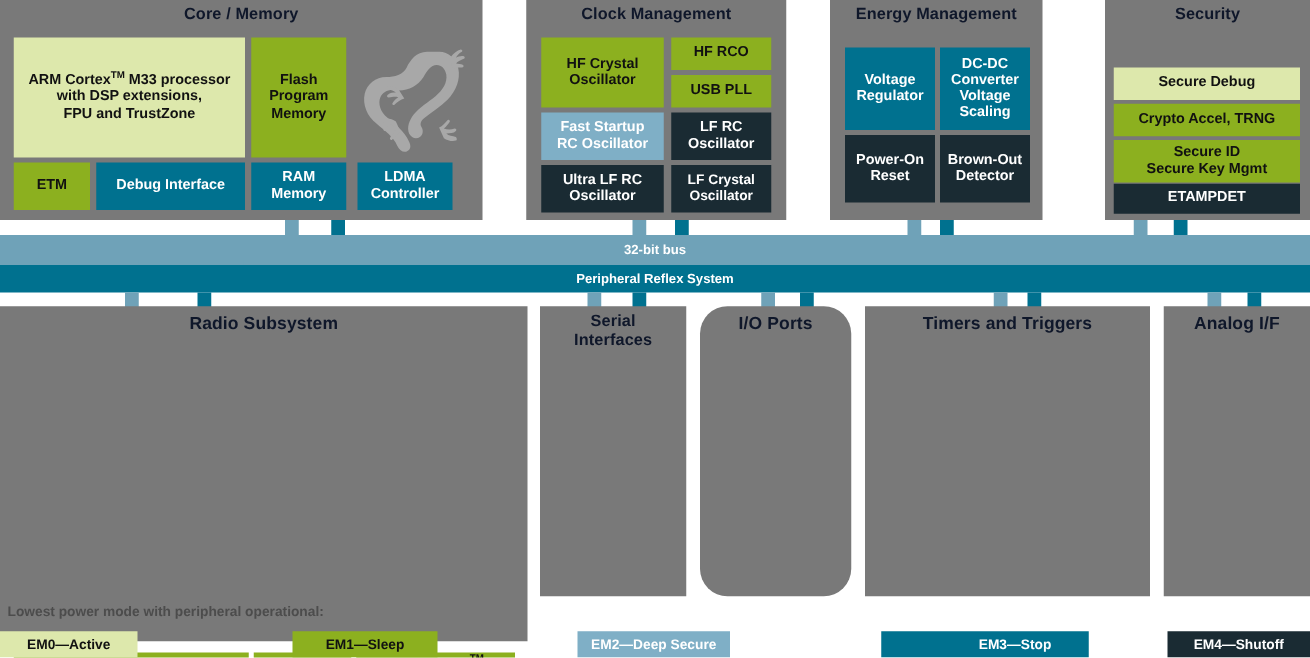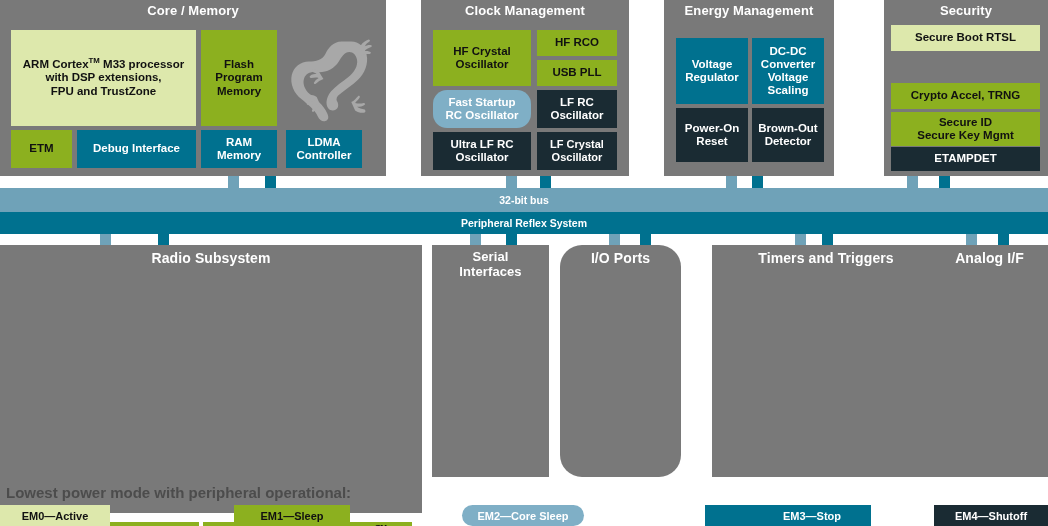--- a/index.html
+++ b/index.html
@@ -5,54 +5,54 @@
   html,body{margin:0;padding:0;background:#ffffff;}
   body{
     width:1048px;height:526px;position:relative;overflow:hidden;
     font-family:"Liberation Sans","DejaVu Sans",sans-serif;
   }
   .panel{
     position:absolute;background:#797979;box-sizing:border-box;
     padding:0;
   }
   .panel-title{
-    color:#ffffff;font-weight:bold;font-size:13px;text-align:center;
+    color:#0f172a;font-weight:bold;font-size:13px;text-align:center;
     line-height:1.12;padding-top:4px;letter-spacing:.1px;
   }
   .panel-title.two{font-size:13px;padding-top:3px;}
   .blk{
     position:absolute;box-sizing:border-box;
     display:flex;align-items:center;justify-content:center;text-align:center;
     font-weight:bold;line-height:1.15;
     padding:1px 2px;
   }
   
   .em0{background:#dde8ac;color:#111111;}
   .em1{background:#8cb01f;color:#111111;}
-  .em2{background:#7fafc6;color:#ffffff;border-radius:14px;}
+  .em2{background:#7fafc6;color:#ffffff;}
   .em3{background:#00718f;color:#ffffff;}
   .em4{background:#1a2b33;color:#ffffff;}
 
   
   .bus32{position:absolute;background:#6fa2b8;}
   .busprs{position:absolute;background:#00718f;}
   .buslabel{
     position:absolute;color:#ffffff;font-weight:bold;font-size:10.5px;
     width:100%;text-align:center;line-height:1;
   }
   .stub{position:absolute;}
   .stub.l{background:#6fa2b8;}
   .stub.d{background:#00718f;}
 
   
   .gecko{position:absolute;}
 
   
   .legend-note{
-    position:absolute;color:#4c4c4c;font-size:15px;font-weight:bold;
+    position:absolute;color:#4c4c4c;font-size:11px;font-weight:bold;
     letter-spacing:0;
   }
   .legend-box{
     position:absolute;height:21px;display:flex;align-items:center;
     justify-content:center;font-size:11px;font-weight:bold;
   }
   sup{font-size:.68em;vertical-align:super;line-height:0;}
 </style>
 </head>
 <body>
@@ -124,22 +124,22 @@
   <div class="blk em4" style="left:12px;top:108px;width:72px;height:54px;font-size:11.5px;">
     <span>Power-On<br>Reset</span>
   </div>
   <div class="blk em4" style="left:88px;top:108px;width:72px;height:54px;font-size:11.5px;">
     <span>Brown-Out<br>Detector</span>
   </div>
 </div>
 
 <div class="panel" style="left:884px;top:0px;width:164px;height:176px;">
   <div class="panel-title">Security</div>
-  <div class="blk em0" style="left:7px;top:25px;width:149px;height:26px;font-size:11.5px;">
-    <span>Secure Boot RTSL</span>
+  <div class="blk em0" style="left:7px;top:54px;width:149px;height:26px;font-size:11.5px;">
+    <span>Secure Debug</span>
   </div>
   <div class="blk em1" style="left:7px;top:83px;width:149px;height:26px;font-size:11.5px;">
     <span>Crypto Accel, TRNG</span>
   </div>
   <div class="blk em1" style="left:7px;top:112px;width:149px;height:34px;font-size:11.5px;">
     <span>Secure ID<br>Secure Key Mgmt</span>
   </div>
   <div class="blk em4" style="left:7px;top:147px;width:149px;height:24px;font-size:11.5px;">
     <span>ETAMPDET</span>
   </div>
@@ -196,39 +196,39 @@
 <div class="panel" style="left:432px;top:245px;width:117px;height:232px;">
   <div class="panel-title two" style="padding-top:5px;">Serial<br>Interfaces</div>
 
 </div>
 
 <div class="panel" style="left:560px;top:245px;width:121px;height:232px;border-radius:22px;">
   <div class="panel-title" style="font-size:14px;padding-top:6px;">I/O Ports</div>
 
 </div>
 
-<div class="panel" style="left:712px;top:245px;width:228px;height:232px;">
+<div class="panel" style="left:692px;top:245px;width:228px;height:232px;">
   <div class="panel-title" style="font-size:14px;padding-top:6px;">Timers and Triggers</div>
 
 </div>
 
 <div class="panel" style="left:931px;top:245px;width:117px;height:232px;">
   <div class="panel-title" style="font-size:14px;padding-top:6px;">Analog I/F</div>
 
 </div>
 
 <div class="legend-note" style="left:6px;top:484px;">Lowest power mode with peripheral operational:</div>
 
 <div class="legend-box em0" style="left:0px;top:505px;width:110px;">
   <span>EM0—Active</span>
 </div>
 <div class="legend-box em1" style="left:234px;top:505px;width:116px;">
   <span>EM1—Sleep</span>
 </div>
 <div class="legend-box em2" style="left:462px;top:505px;width:122px;">
-  <span>EM2—Core Sleep</span>
+  <span>EM2—Deep Secure</span>
 </div>
 <div class="legend-box em3" style="left:705px;top:505px;width:118px;padding-left:48px;">
   <span>EM3—Stop</span>
 </div>
 <div class="legend-box em4" style="left:934px;top:505px;width:114px;">
   <span>EM4—Shutoff</span>
 </div>
 
 </body></html>

